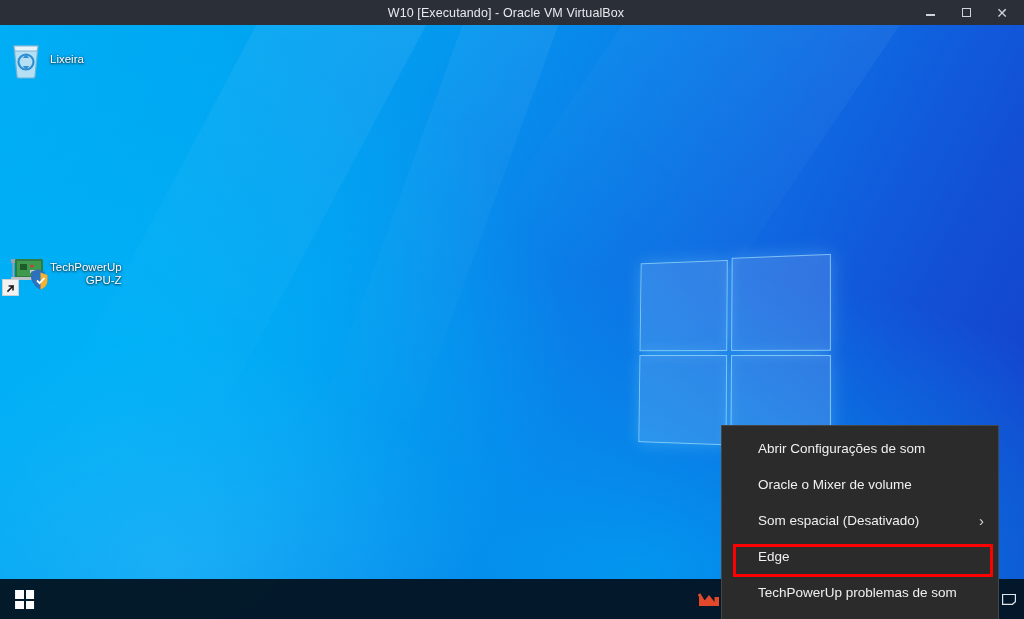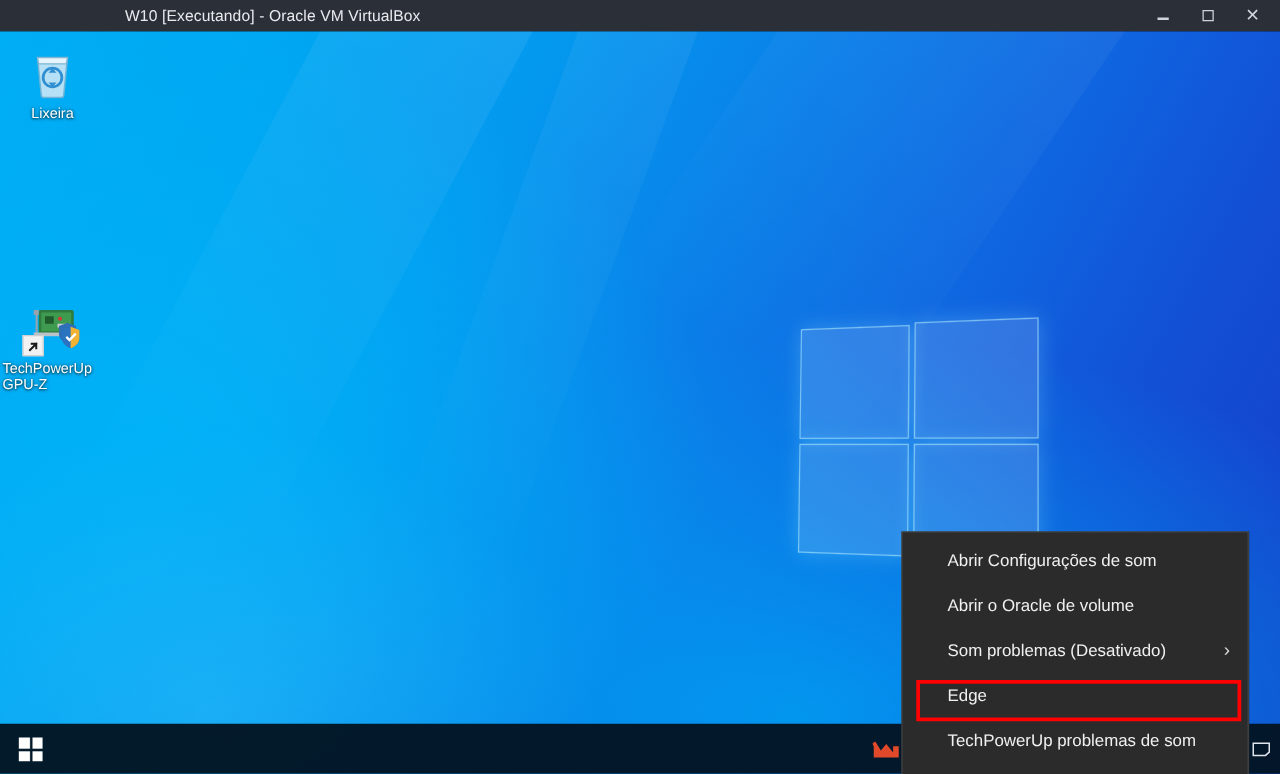--- a/index.html
+++ b/index.html
@@ -18,21 +18,21 @@
   
   .vbox-titlebar {
     position: absolute; left: 0; top: 0;
     width: 1024px; height: 25px;
     background: #2b2f38;
     display: flex; align-items: center;
     z-index: 50;
   }
   .vbox-title {
     flex: 1;
-    text-align: left;
+    text-align: center;
     color: #e8eaee;
     font-size: 12.5px;
     letter-spacing: .1px;
     padding-left: 100px;
     white-space: nowrap;
     overflow: hidden;
   }
   .vbox-buttons { display: flex; align-items: center; gap: 0px; padding-right: 4px; }
   .vbox-btn {
     width: 36px; height: 25px;
@@ -95,22 +95,22 @@
   }
   .win-pane.p1 { left: 0;    top: 2px;  width: 93px; height: 92px; }
   .win-pane.p2 { left: 97px; top: 0;    width: 98px; height: 94px; }
   .win-pane.p3 { left: 0;    top: 98px; width: 93px; height: 90px; }
   .win-pane.p4 { left: 97px; top: 98px; width: 98px; height: 93px; }
 
   
   .dicon {
     position: absolute;
     width: 80px;
-    display: flex; flex-direction: column; align-items: center;
-    text-align: left;
+    display: flex; flex-direction: row; align-items: center;
+    text-align: right;
   }
   .dicon .glyph { width: 48px; height: 48px; position: relative; }
   .dicon .lbl {
     margin-top: 4px;
     color: #ffffff;
     font-size: 11.5px;
     line-height: 13px;
     text-shadow: 0 1px 2px rgba(0,0,0,0.65), 0 0 3px rgba(0,0,0,0.5);
     word-wrap: break-word;
   }
@@ -244,21 +244,21 @@
           <path d="M12 13 h24 l-1 5 h-22 z" fill="#e8f4fb" stroke="#7fb6d4" stroke-width="1"></path>
           <circle cx="24" cy="29" r="7.5" fill="none" stroke="#2f8fd0" stroke-width="2.2"></circle>
           <path d="M24 21.5 l3.2 3.6 -6.4 0 z" fill="#2f8fd0"></path>
           <path d="M24 36.5 l-3.2 -3.6 6.4 0 z" fill="#2f8fd0"></path>
         </svg>
       </div>
       <div class="lbl">Lixeira</div>
     </div>
 
 
-    <div class="dicon" style="left:2px; top:212px;">
+    <div class="dicon" style="left:2px; top:223px;">
       <div class="glyph">
         <svg viewBox="0 0 48 48" width="48" height="48">
           <rect x="13" y="11" width="28" height="19" rx="1.5" fill="#2f7a3e"></rect>
           <rect x="15" y="13" width="24" height="15" fill="#3e9a4f"></rect>
           <rect x="18" y="16" width="7" height="6" fill="#1f5c2b"></rect>
           <circle cx="30" cy="18" r="1.6" fill="#d33"></circle>
           <rect x="28" y="22" width="9" height="3" fill="#cfcfcf"></rect>
           <rect x="9" y="11" width="4" height="4" fill="#9aa3ac"></rect>
           <rect x="10.5" y="14" width="1.6" height="16" fill="#9aa3ac"></rect>
           <rect x="9" y="29" width="24" height="3" fill="#b9c1c9"></rect>
@@ -332,24 +332,24 @@
             </svg>
         </div>
       </div>
     </div>
 
     <div class="ctxmenu">
       <div class="ctxitem">
         <span>Abrir Configurações de som</span>
       </div>
       <div class="ctxitem">
-        <span>Abrir o Oracle de volume</span>
-      </div>
-      <div class="ctxitem">
-        <span>Som problemas (Desativado)</span>
+        <span>Oracle o Mixer de volume</span>
+      </div>
+      <div class="ctxitem">
+        <span>Som espacial (Desativado)</span>
         <span class="chev">›</span>
       </div>
       <div class="ctxitem">
         <span>Edge</span>
       </div>
       <div class="ctxitem">
         <span>TechPowerUp problemas de som</span>
       </div>
     </div>
 

